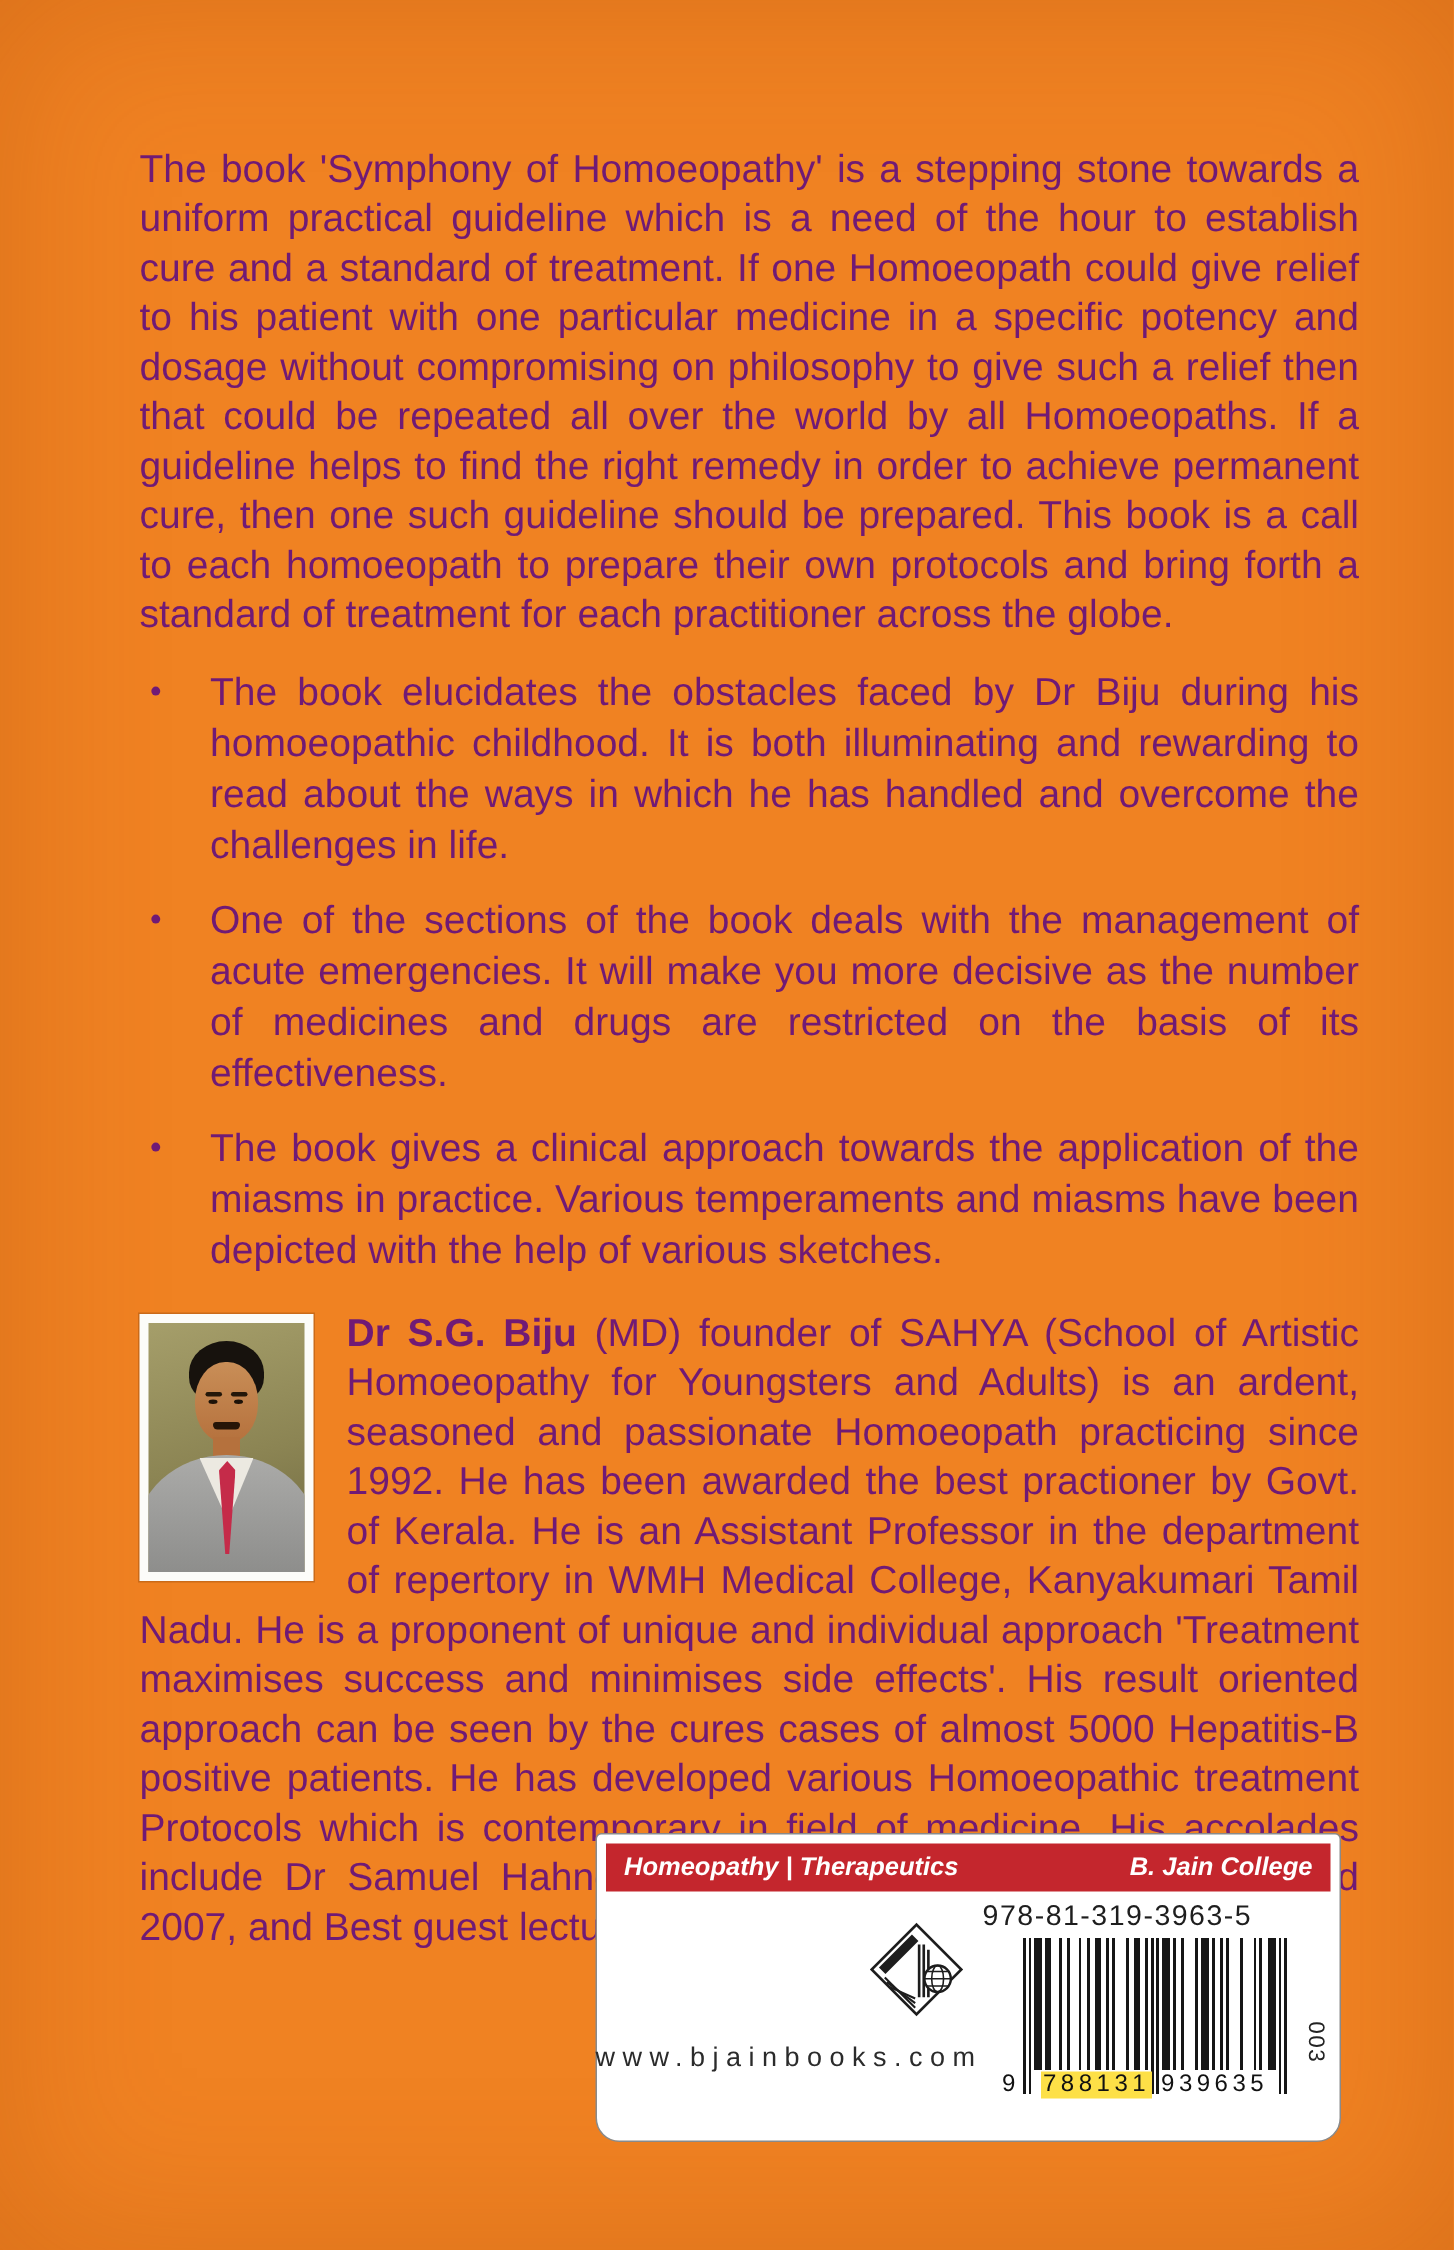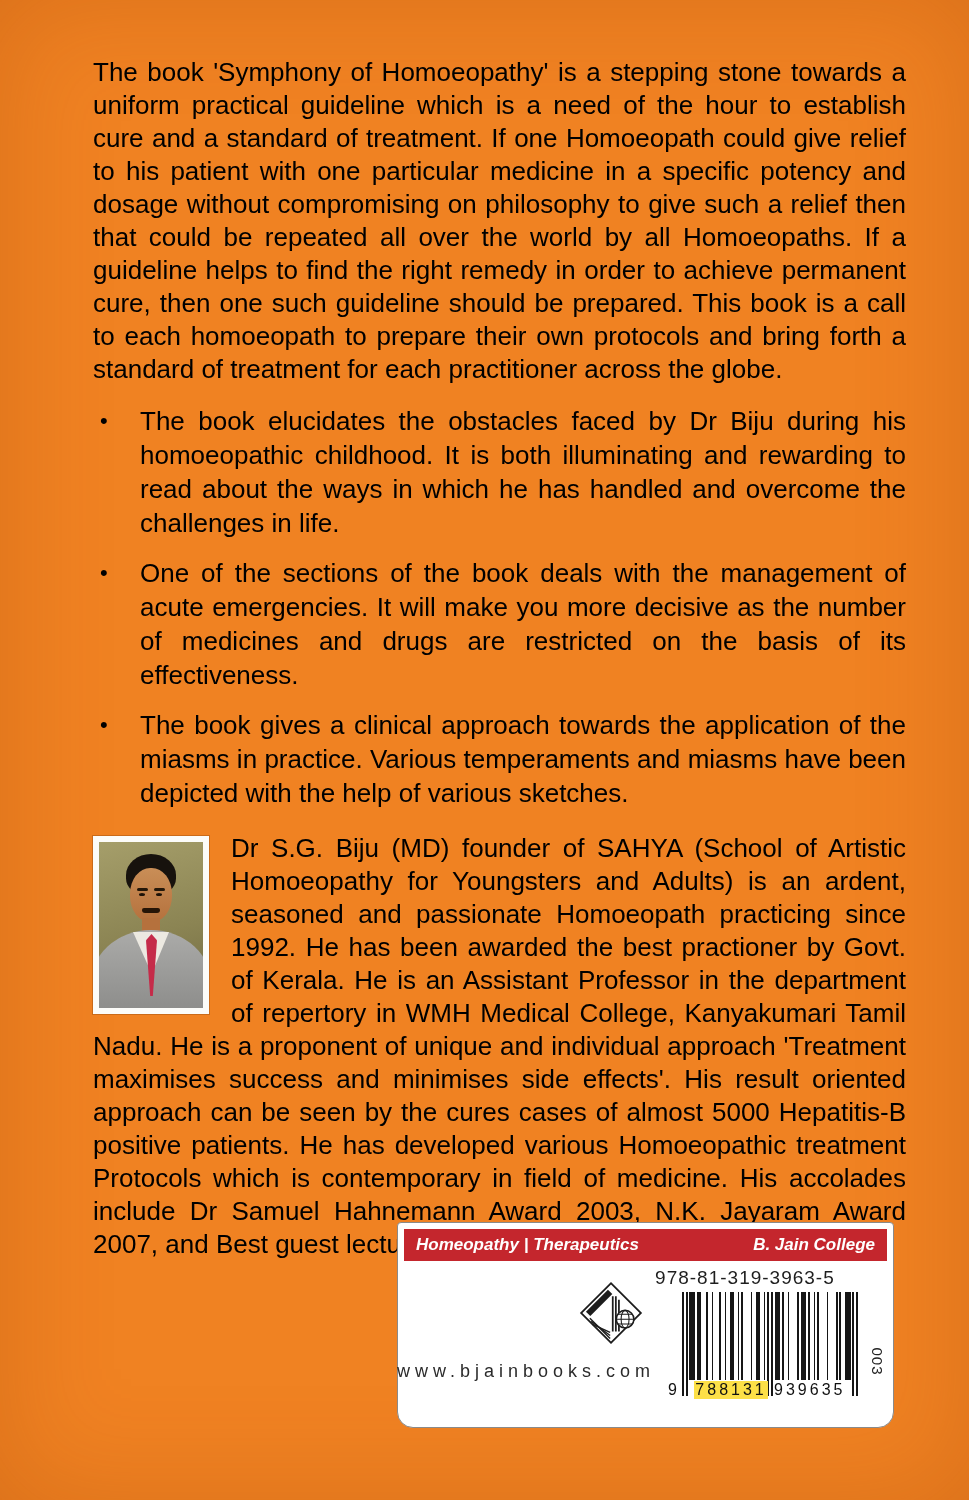--- a/index.html
+++ b/index.html
@@ -17,21 +17,21 @@
     position:absolute; left:93px; right:63px; top:56px;
     color:#F3EAD2; font-size:26px; line-height:33px;
   }
   .synopsis { margin:0 0 18px 0; text-align:justify; }
   .bullets { list-style:none; margin:0; padding:0; }
   .bullets li { display:flex; margin-bottom:16px; line-height:34px; }
   .bullet-dot { flex:0 0 40px; padding-left:7px; font-size:22px; line-height:34px; }
   .bullet-text { flex:1; text-align:justify; }
   .bio { margin-top:22px; text-align:justify; line-height:33px; }
   .bio p { margin:0; }
-  .bio b { font-weight:normal; }
+  .bio b { font-weight:bold; }
   
   .photo-frame {
     float:left; width:116px; height:178px; box-sizing:border-box;
     background:#fcfcf9; padding:6px; margin:4px 22px 6px 0;
     box-shadow:0 0 0 1px rgba(90,40,0,.25);
   }
   .photo-inner {
     position:relative; width:100%; height:100%; overflow:hidden;
     background:linear-gradient(165deg,#a59e6a 0%,#8b8453 55%,#6e6840 100%);
   }
@@ -76,21 +76,21 @@
   .side-code {
     position:absolute; right:-6px; top:86px; transform:rotate(90deg);
     font-size:15px; color:#222; letter-spacing:1px;
   }
 </style>
 </head>
 <body style="background: rgb(240, 130, 34);">
 
 <div class="vignette"></div>
 
-<div class="content" style="color: #000000;">
+<div class="content" style="color: #701a75; margin-top: 40px;">
 
   <p class="synopsis">The book 'Symphony of Homoeopathy' is a stepping stone towards a uniform practical guideline which is a need of the hour to establish cure and a standard of treatment. If one Homoeopath could give relief to his patient with one particular medicine in a specific potency and dosage without compromising on philosophy to give such a relief then that could be repeated all over the world by all Homoeopaths. If a guideline helps to find the right remedy in order to achieve permanent cure, then one such guideline should be prepared. This book is a call to each homoeopath to prepare their own protocols and bring forth a standard of treatment for each practitioner across the globe.</p>
 
   <ul class="bullets">
     <li>
       <span class="bullet-dot">•</span>
       <span class="bullet-text">The book elucidates the obstacles faced by Dr Biju during his homoeopathic childhood. It is both illuminating and rewarding to read about the ways in which he has handled and overcome the challenges in life.</span>
     </li>
     <li>
       <span class="bullet-dot">•</span>

